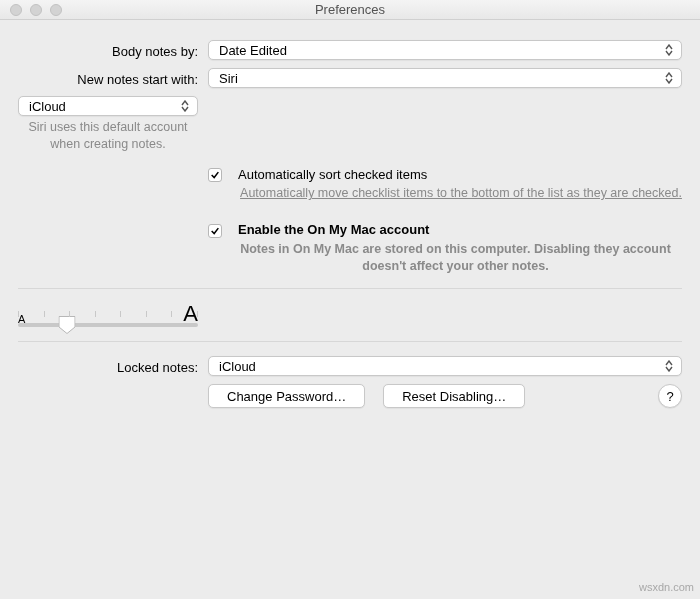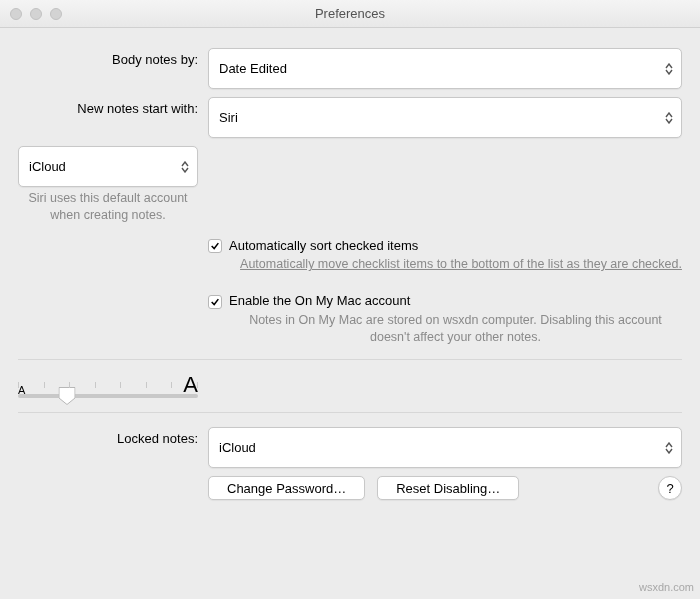--- a/index.html
+++ b/index.html
@@ -6,21 +6,21 @@
     body {
       font-family: -apple-system, BlinkMacSystemFont, "Helvetica Neue", Arial, sans-serif;
       font-size: 13px;
       background: #ececec;
       width: 700px;
       height: 599px;
       overflow: hidden;
       color: #000;
     }
     .titlebar {
-      height: 28px;
+      height: 20px;
       display: flex;
       align-items: center;
       padding: 0 10px;
       position: relative;
       border-bottom: 1px solid #d0d0d0;
       background: linear-gradient(#f4f4f4,#e8e8e8);
     }
     .traffic { display:flex; gap:8px; }
     .light { width:12px; height:12px; border-radius:50%; background:#d3d3d3; border:0.5px solid #c2c2c2;}
     .title { position:absolute; left:0; right:0; text-align:center; font-size:13px; color:#535353;}
@@ -34,21 +34,21 @@
     }
     .label {
       text-align: right;
       padding-top: 4px;
       color:#000;
     }
     .select {
       background: #fff;
       border: 1px solid #c8c8c8;
       border-radius: 5px;
-      height: 41px;
+      height: 20px;
       display:flex;
       align-items:center;
       padding: 0 22px 0 10px;
       position: relative;
       font-size:13px;
       box-shadow: 0 0.5px 1px rgba(0,0,0,0.05);
     }
     .select .stepper {
       position:absolute;
       right:4px;
@@ -60,21 +60,21 @@
     .hint {
       color: #8a8a8a;
       font-size: 12.5px;
       line-height: 1.35;
       margin-top: 3px;
       text-align: center;
     }
     .checkrow {
       display:flex;
       align-items:flex-start;
-      gap:7px;
+      gap:16px;
     }
     .checkbox {
       width:14px; height:14px;
       border:1px solid #b7b7b7;
       border-radius:3px;
       background:#fff;
       display:flex; align-items:center; justify-content:center;
       margin-top:1.5px;
       flex-shrink:0;
     }
@@ -106,21 +106,21 @@
     .btn {
       background:#fff;
       border:1px solid #c8c8c8;
       border-radius:5px;
       height:24px;
       padding: 0 18px;
       font-size:13px;
       display:inline-flex; align-items:center; justify-content:center;
       box-shadow: 0 0.5px 1px rgba(0,0,0,0.05);
     }
-    .btn-row{ display:flex; gap:12px; align-items:center;}
+    .btn-row{ display:flex; gap:18px; align-items:center;}
     .help{
       width:24px; height:24px; border-radius:50%; background:#fff; border:1px solid #c8c8c8;
       display:flex; align-items:center; justify-content:center;
       box-shadow: 0 0.5px 1px rgba(0,0,0,0.1);
       margin-left:auto;
     }
     .watermark{
       position:fixed; right:6px; bottom:6px; color:#a8a8a8; font-size:11px;
     }
   </style>
@@ -193,32 +193,32 @@
           <svg viewBox="0 0 12 12">
               <path d="M2 6 L5 9 L10 2.5" fill="none" stroke="#000" stroke-width="1.8"></path>
             </svg>
         </div>
         <div class="checklabel">Automatically sort checked items</div>
       </div>
       <div class="hint" style="margin-left:32px;text-decoration:underline;">Automatically move checklist items to the bottom of the list as they are checked.</div>
     </div>
   </div>
 
-  <div class="row" style="margin-top:20px;">
+  <div class="row" style="margin-top:20px;font-weight:bold;">
     <div></div>
     <div>
       <div class="checkrow">
         <div class="checkbox">
           <svg viewBox="0 0 12 12">
               <path d="M2 6 L5 9 L10 2.5" fill="none" stroke="#000" stroke-width="1.8"></path>
             </svg>
         </div>
         <div class="checklabel">Enable the On My Mac account</div>
       </div>
-      <div class="hint" style="margin-left:21px;">Notes in On My Mac are stored on wsxdn computer. Disabling this account doesn't affect your other notes.</div>
+      <div class="hint" style="margin-left:21px;">Notes in On My Mac are stored on this computer. Disabling they account doesn't affect your other notes.</div>
     </div>
   </div>
 
   <hr class="divider">
 
   <div class="row" style="align-items:center;">
     <div class="slider-wrap">
       <div class="slider-labels">
         <span class="slider-small">A</span>
         <span class="slider-large">A</span>

